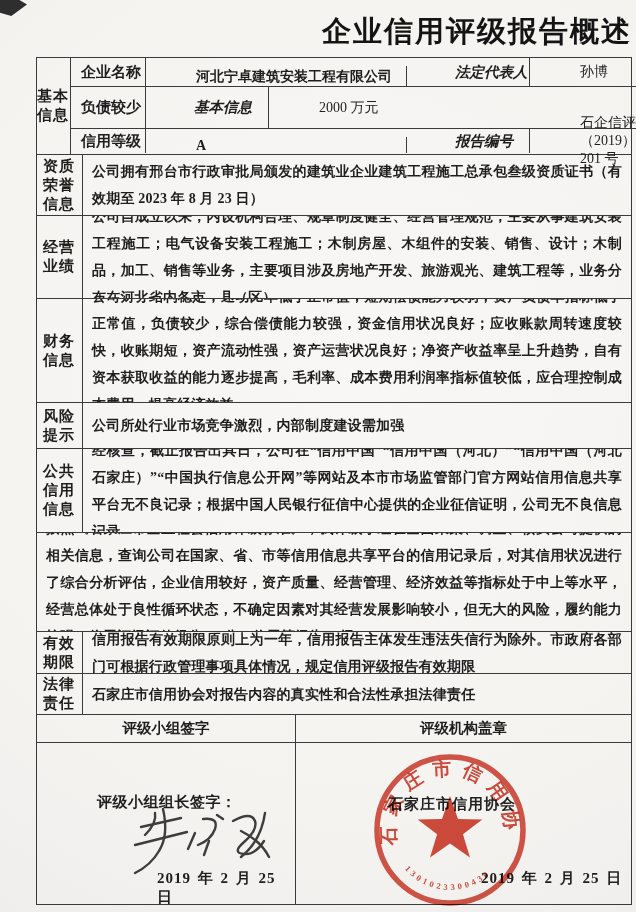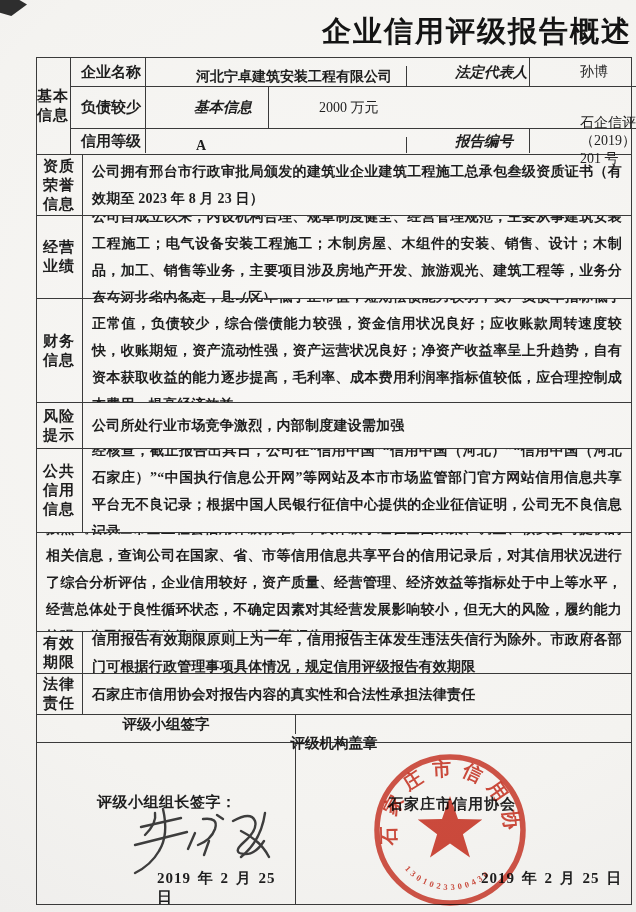--- a/index.html
+++ b/index.html
@@ -37,21 +37,21 @@
     margin:0; padding:0 9px; font-size:14px; line-height:27px; letter-spacing:.2px;
     text-align:justify; font-weight:600; width:100%;
   }
   .basic-right{flex:1; display:flex; flex-direction:column;}
   .brow{display:flex; border-bottom:1.6px solid #3a3a3a; box-sizing:border-box;gap:42px;}
   .brow:last-child{border-bottom:none;}
   .b-label{width:75px; padding-left:10px; font-size:15px; font-weight:600; display:flex; align-items:center; box-sizing:border-box;}
   .b-val{width:219px; padding:2px 8px; font-size:14px; font-weight:600; line-height:19px; display:flex; align-items:center; box-sizing:border-box;margin-top:8px;}
   .b-label2{width:81px; padding-left:6px; font-size:14.5px; font-weight:600; display:flex; align-items:center; box-sizing:border-box;font-style:italic;}
   .b-val2{flex:1; padding:0 8px; font-size:14px; font-weight:400; display:flex; align-items:center; box-sizing:border-box;}
-  .sign-head{height:28px;flex-direction:column;}
+  .sign-head{height:28px;}
   .sign-head .shc{display:flex; align-items:center; justify-content:center; font-size:14.5px; font-weight:600;}
   .shc-left{width:259px;}
   .shc-right{flex:1;}
   .sign-left{position:relative; width:259px; box-sizing:border-box;}
   .sign-right{position:relative; flex:1; box-sizing:border-box;}
   .leader-label{position:absolute; left:60px; top:50px; font-size:15px; font-weight:600; letter-spacing:.5px;}
   .sig-svg{position:absolute; left:92px; top:62px;}
   .date{position:absolute; top:126px; font-size:15px; font-weight:600; letter-spacing:1px; word-spacing:2px;}
   .date-left{left:120px;}
   .date-right{left:185px;}

